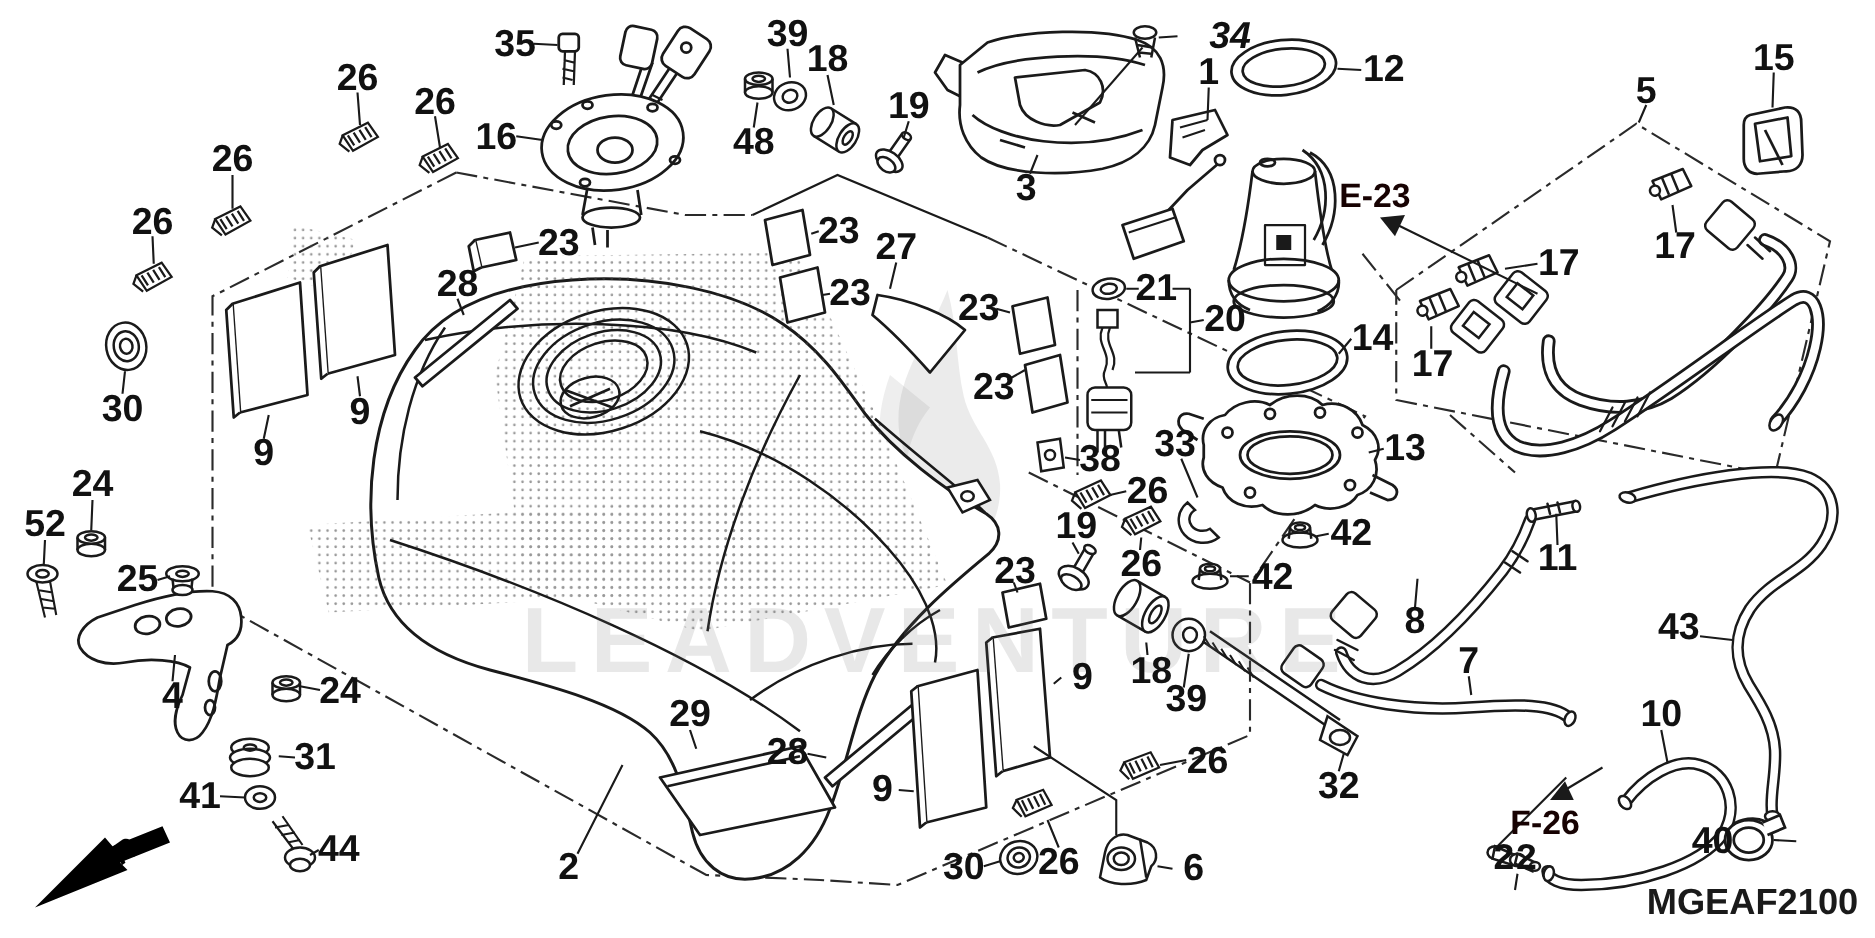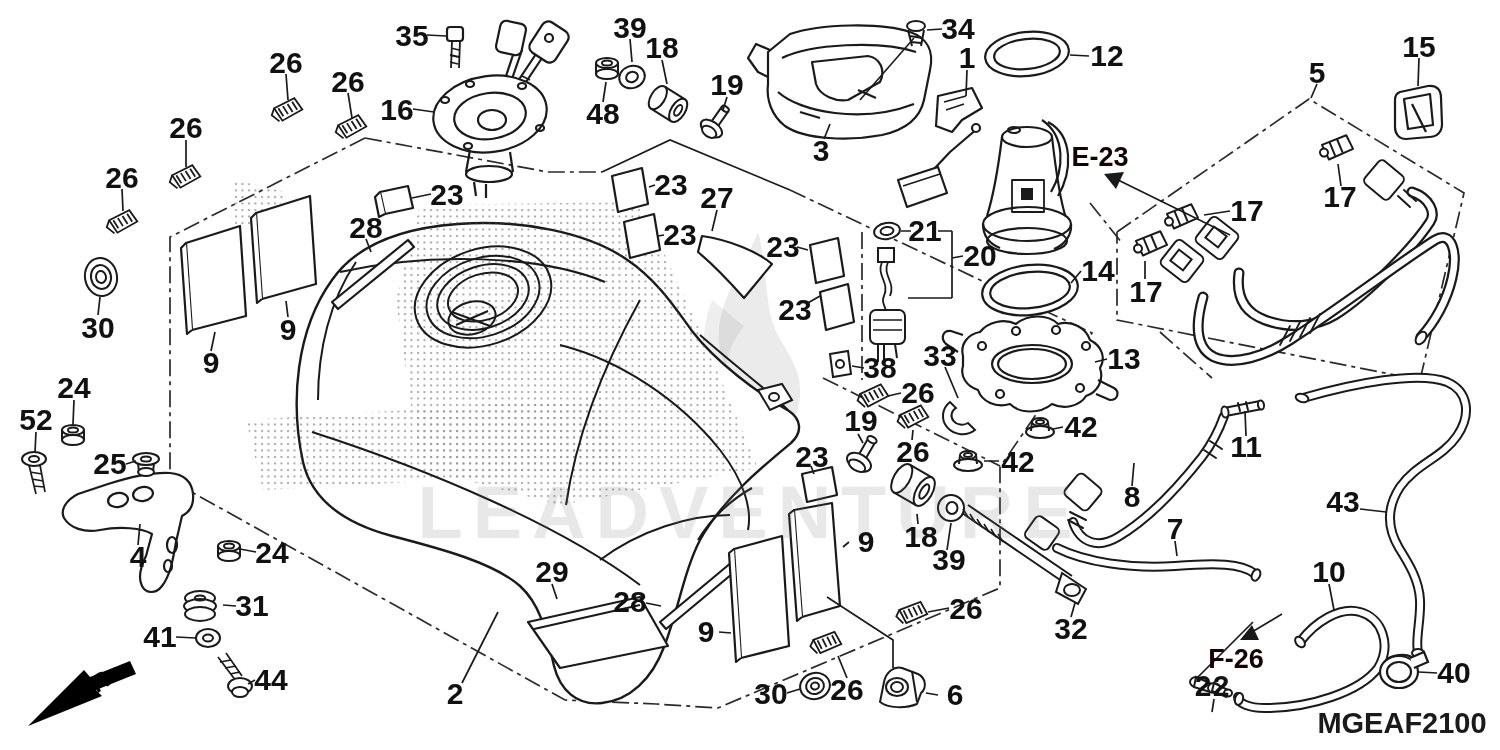--- a/index.html
+++ b/index.html
@@ -468,21 +468,21 @@
       <div class="callout" style="left: 211px; top: 363px;">9</div>
       <div class="callout" style="left: 288px; top: 330px;">9</div>
       <div class="callout" style="left: 397px; top: 110px;">16</div>
       <div class="callout" style="left: 366px; top: 228px;">28</div>
       <div class="callout" style="left: 447px; top: 195px;">23</div>
       <div class="callout" style="left: 603px; top: 114px;">48</div>
       <div class="callout" style="left: 630px; top: 28px;">39</div>
       <div class="callout" style="left: 662px; top: 48px;">18</div>
       <div class="callout" style="left: 727px; top: 85px;">19</div>
       <div class="callout" style="left: 821px; top: 151px;">3</div>
-      <div class="callout" style="left: 958px; top: 29px;">34</div>
+      <div class="callout" style="left: 984px; top: 29px; font-style: italic;">34</div>
       <div class="callout" style="left: 967px; top: 58px;">1</div>
       <div class="callout" style="left: 1107px; top: 56px;">12</div>
       <div class="callout" style="left: 1317px; top: 73px;">5</div>
       <div class="callout" style="left: 1419px; top: 47px;">15</div>
       <div class="callout" style="left: 1340px; top: 197px;">17</div>
       <div class="callout" style="left: 1247px; top: 211px;">17</div>
       <div class="callout" style="left: 1146px; top: 292px;">17</div>
       <div class="callout" style="left: 671px; top: 185px;">23</div>
       <div class="callout" style="left: 680px; top: 235px;">23</div>
       <div class="callout" style="left: 717px; top: 198px;">27</div>
@@ -518,19 +518,19 @@
       <div class="callout" style="left: 138px; top: 557px;">4</div>
       <div class="callout" style="left: 272px; top: 553px;">24</div>
       <div class="callout" style="left: 252px; top: 606px;">31</div>
       <div class="callout" style="left: 160px; top: 637px;">41</div>
       <div class="callout" style="left: 271px; top: 680px;">44</div>
       <div class="callout" style="left: 1246px; top: 447px;">11</div>
       <div class="callout" style="left: 1132px; top: 497px;">8</div>
       <div class="callout" style="left: 1175px; top: 529px;">7</div>
       <div class="callout" style="left: 1343px; top: 502px;">43</div>
       <div class="callout" style="left: 1329px; top: 572px;">10</div>
-      <div class="callout" style="left: 1454px; top: 673px; text-align: center;">40</div>
+      <div class="callout" style="left: 1370px; top: 673px; text-align: center;">40</div>
       <div class="callout" style="left: 1212px; top: 688px; font-family: Liberation Mono, monospace;">22</div>
       <div class="ref-label" style="left: 1100px; top: 157px;">E-23</div>
       <div class="ref-label" style="left: 1236px; top: 659px;">F-26</div>
     </div>
 
 </div>
 
 </body></html>

